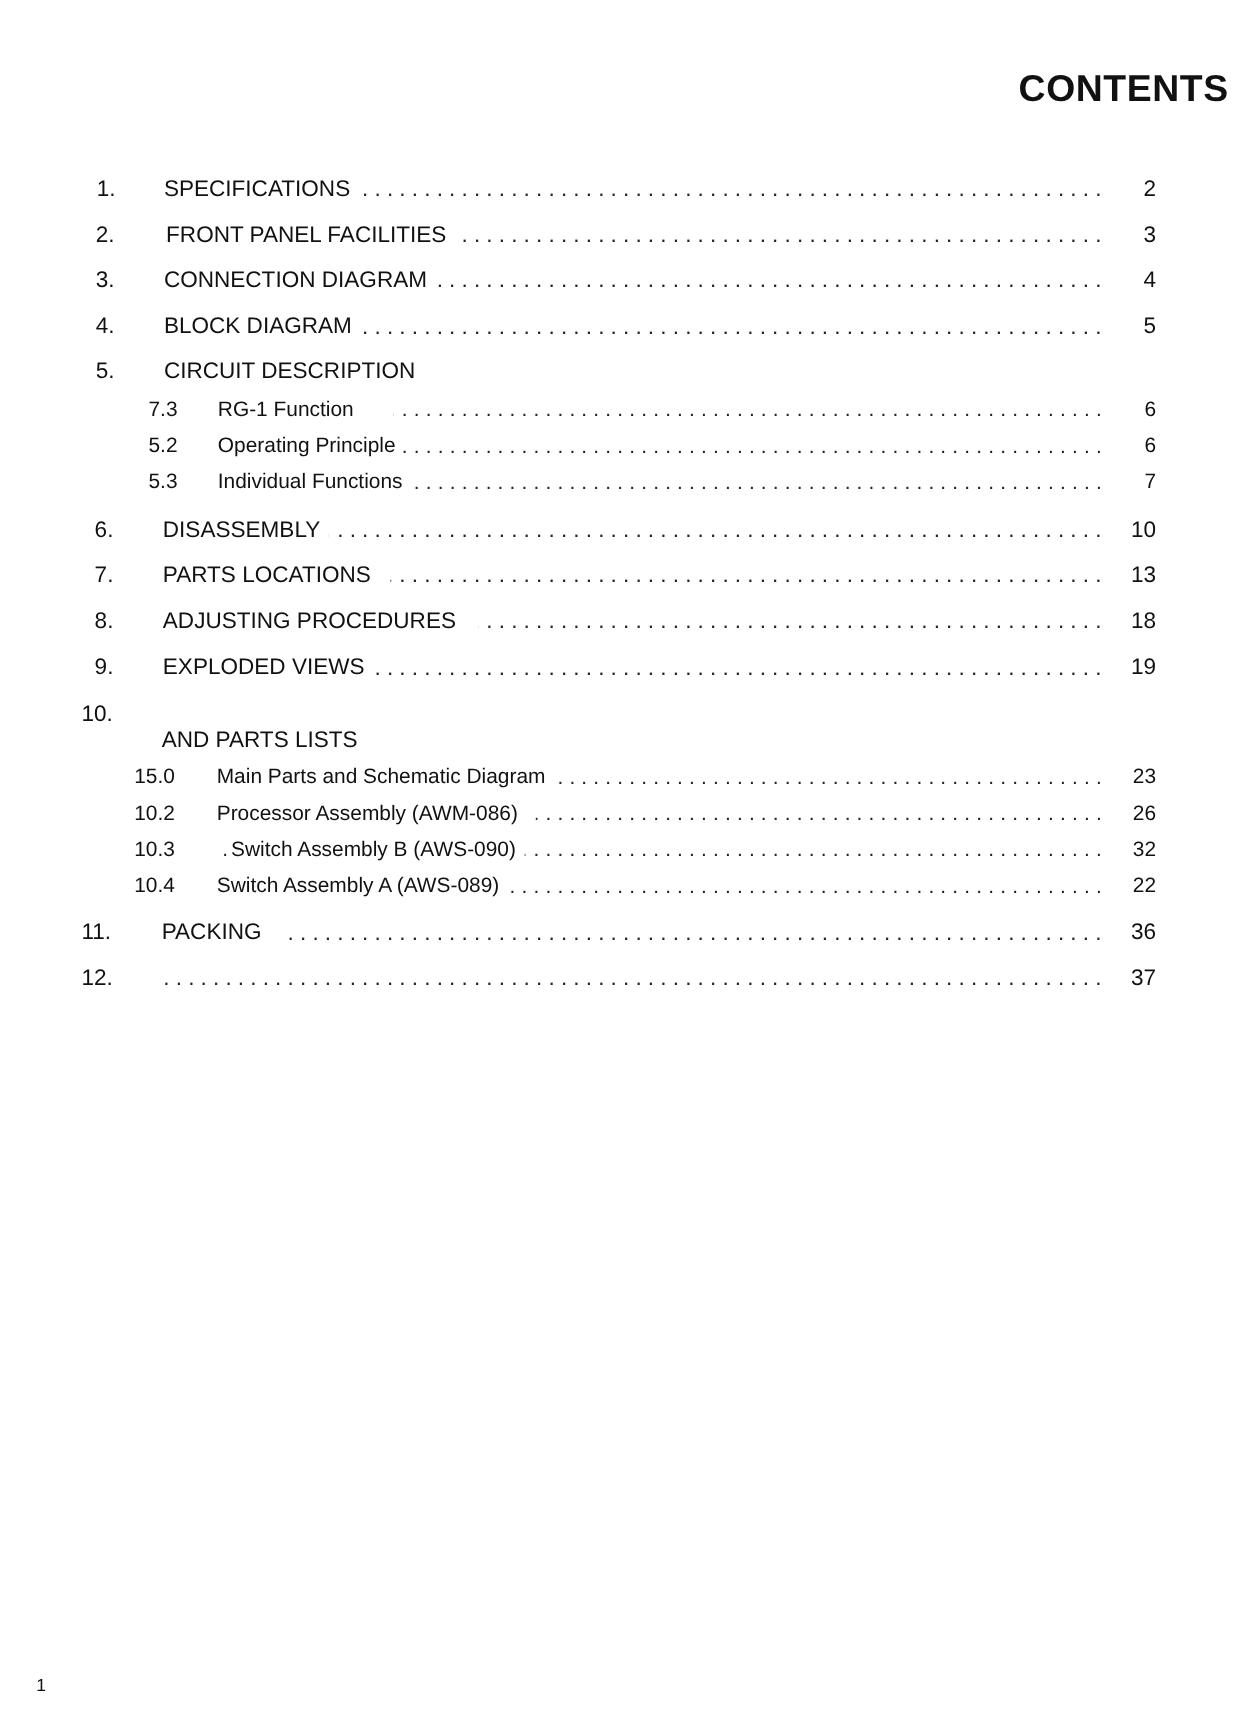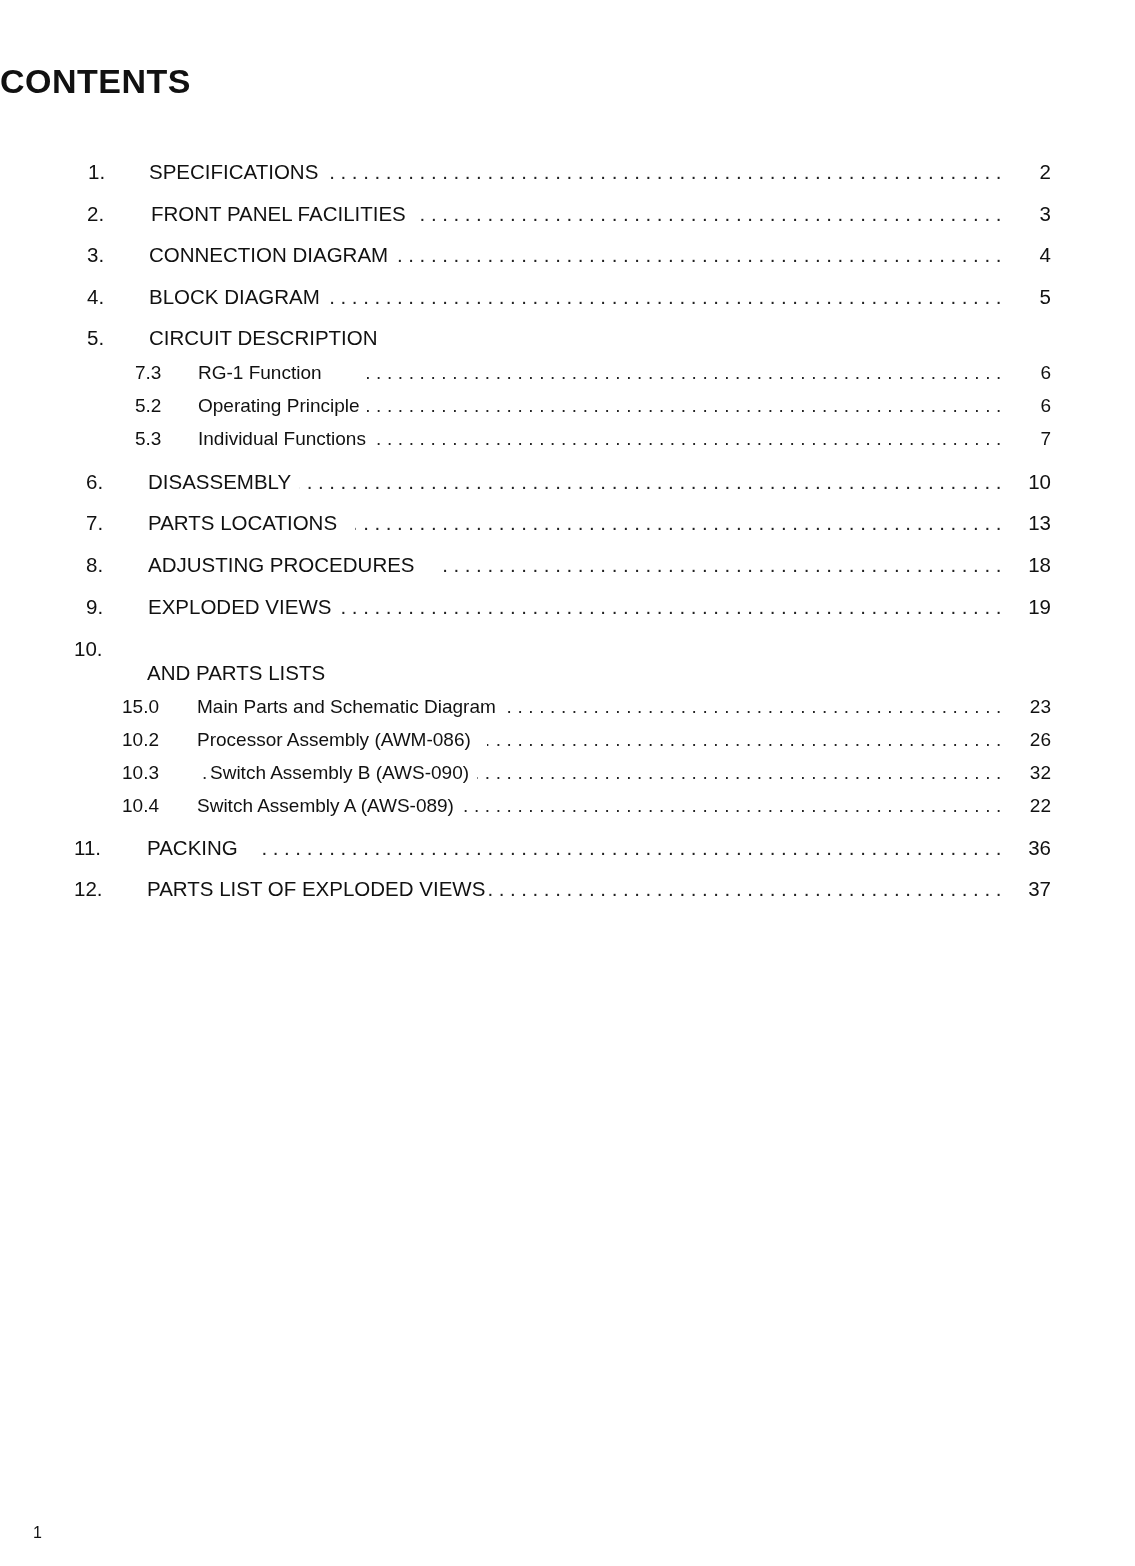--- a/index.html
+++ b/index.html
@@ -1,18 +1,18 @@
 <!DOCTYPE html>
 <html><head>
 <meta charset="utf-8">
 <style>
   html, body { margin: 0; padding: 0; background: #ffffff; }
   body { width: 1135px; height: 1566px; position: relative; overflow: hidden;
          font-family: "Liberation Sans", "DejaVu Sans", sans-serif; color: #111; }
-  .title { position: absolute; top: 62px; left: 0; width: 1117px; text-align: left;
+  .title { position: absolute; top: 62px; left: 0; width: 1117px; text-align: right;
            font-size: 34px; font-weight: bold; letter-spacing: 0.5px; }
   .row { position: absolute; left: 0; width: 1135px; height: 26px; font-size: 20.5px; }
   .num { position: absolute; top: 0; white-space: nowrap; }
   .label { position: absolute; top: 0; white-space: nowrap; background: #fff; padding-right: 8px; z-index: 2; }
   .dots { position: absolute; top: 0; right: 128px; white-space: nowrap; overflow: hidden;
           letter-spacing: 5.6px; color: #222; direction: rtl; }
   .page { position: absolute; top: 0; right: 84px; width: 40px; text-align: right; }
   .sub { font-size: 19px; }
   .footer { position: absolute; left: 33px; top: 1524px; font-size: 16px; }
 </style>
@@ -140,19 +140,18 @@
 
   <div class="row" style="top:836px">
     <span class="num" style="left:74px">11.</span>
     <span class="label" style="left:147px; padding-right:18px">PACKING</span>
     <span class="dots" style="left:147px">..........................................................................................</span>
     <span class="page">36</span>
   </div>
 
   <div class="row" style="top:877px">
     <span class="num" style="left:74px">12.</span>
-    <span class="label" style="left:147px; padding-right:2px">PARTS LIST OF EXPLODED VIEWS</span>
     <span class="dots" style="left:147px">..........................................................................................</span>
     <span class="page">37</span>
   </div>
 </div>
 
 <div class="footer">1</div>
 
 </body></html>

